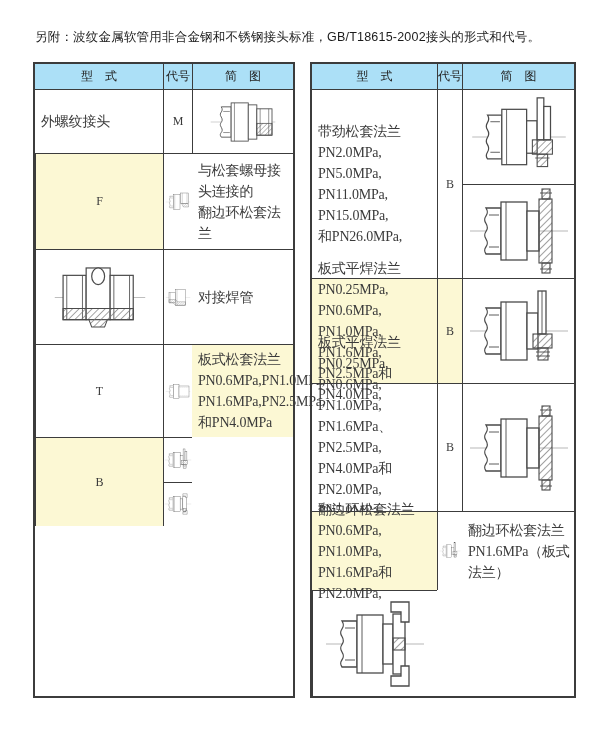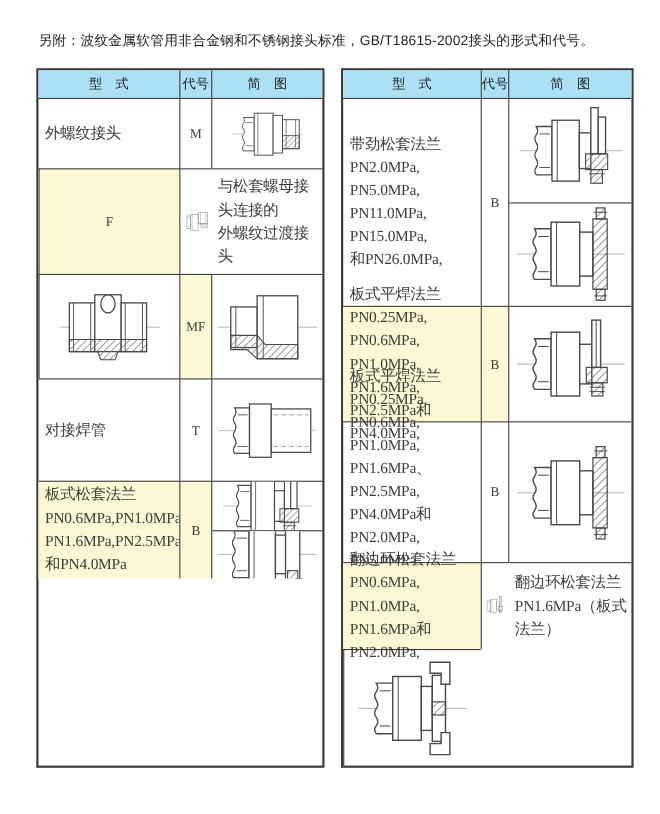--- a/index.html
+++ b/index.html
@@ -84,37 +84,36 @@
             <rect class="p" x="34" y="15" width="26" height="58"></rect>
             <line class="t" x1="39" y1="15" x2="39" y2="73"></line>
             <rect class="p" x="63" y="8" width="31" height="42"></rect>
             <line class="t" x1="69" y1="8" x2="69" y2="50"></line>
             <line class="t" x1="88" y1="8" x2="88" y2="50"></line>
             <path class="h" d="M66 50 h28 v14 h-20 z"></path>
           </svg>
       </div>
 
       <div class="c fc type">与松套螺母接头连接的
-外螺纹过渡接头</div>
+翻边环松套法兰</div>
       <div class="c dgc">
         <svg class="dg" width="96" height="85" viewBox="0 0 104 88" preserveAspectRatio="xMidYMid meet">
             <line class="cl" x1="3" y1="44" x2="101" y2="44"></line>
             <rect class="p" x="12" y="20" width="25" height="48"></rect>
             <line class="t" x1="16" y1="20" x2="16" y2="68"></line>
             <line class="t" x1="33" y1="20" x2="33" y2="68"></line>
             <rect class="p" x="37" y="12" width="26" height="56"></rect>
             <ellipse class="p" cx="50" cy="21" rx="7" ry="9"></ellipse>
             <rect class="p" x="63" y="20" width="25" height="48"></rect>
             <line class="t" x1="67" y1="20" x2="67" y2="68"></line>
             <line class="t" x1="84" y1="20" x2="84" y2="68"></line>
             <path class="h" d="M12 56 H88 V68 H60 l-3 8 h-14 l-3 -8 H12 z"></path>
           </svg>
       </div>
 
-      <div class="c code" style="background:var(--hl)">MF</div>
       <div class="c dgc">
         <svg class="dg" width="96" height="83" viewBox="0 0 104 88" preserveAspectRatio="xMidYMid meet">
             <line class="cl" x1="3" y1="44" x2="101" y2="44"></line>
             <rect class="p" x="16" y="24" width="26" height="40"></rect>
             <line class="t" x1="21" y1="24" x2="21" y2="64"></line>
             <rect class="p" x="42" y="13" width="40" height="62"></rect>
             <line class="t" x1="48" y1="13" x2="48" y2="75"></line>
             <path class="h" d="M16 52 h26 l8 9 h32 v14 h-40 l-10 -9 h-16 z"></path>
           </svg>
       </div>

